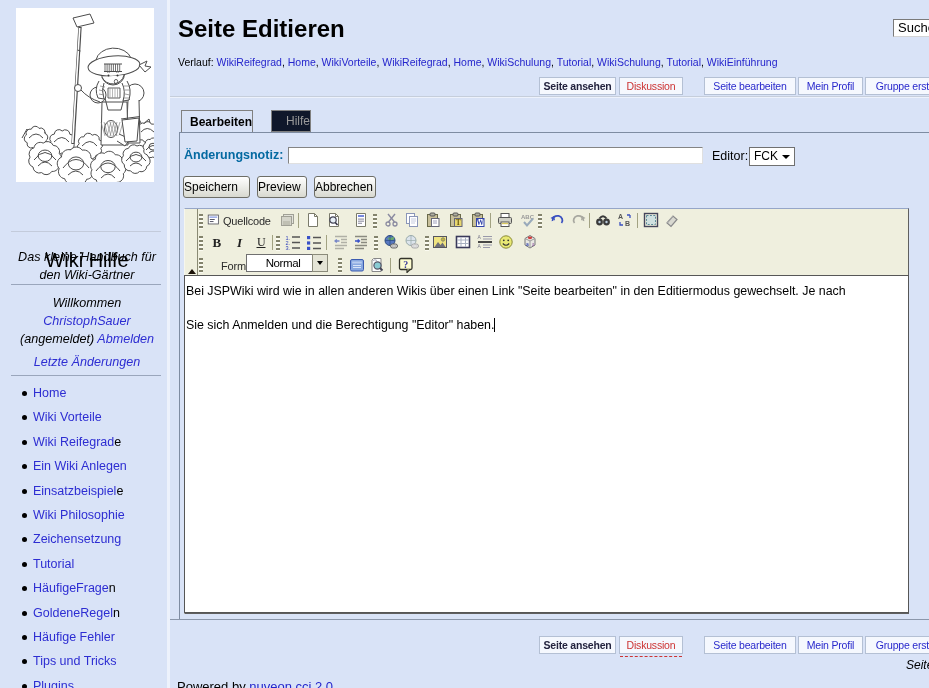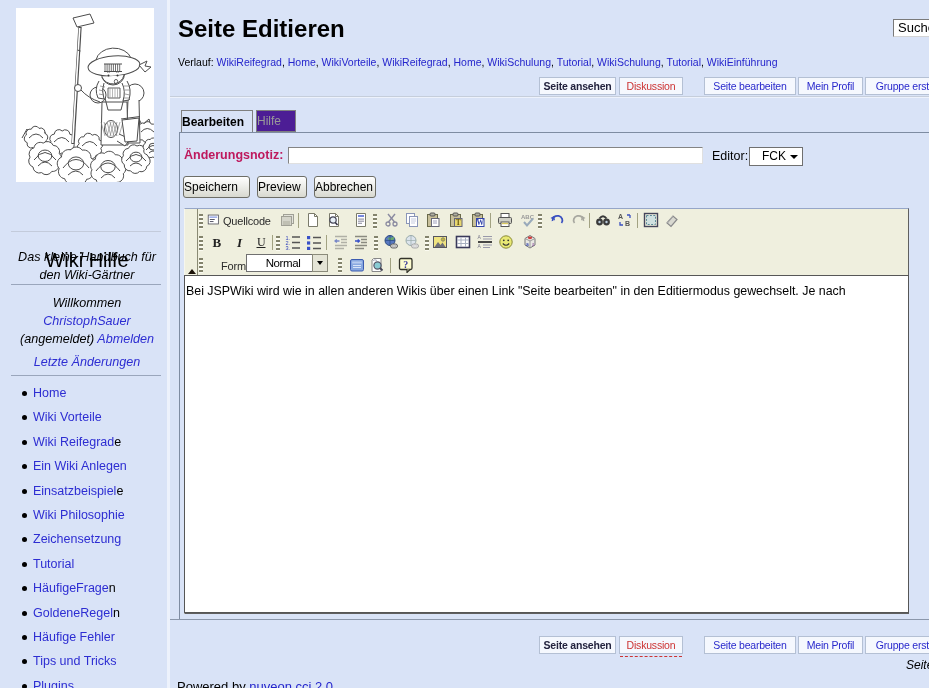--- a/index.html
+++ b/index.html
@@ -21,32 +21,32 @@
   #title{position:absolute;left:2px;top:15px;font-size:24px;font-weight:bold;color:#000;}
   #verlauf{position:absolute;left:2px;top:56px;font-size:10.5px;color:#000;white-space:nowrap;}
   #verlauf a{color:#2525cc;}
   #suche{position:absolute;left:717px;top:19px;width:98px;height:16px;background:#fff;
          border:1px solid;border-color:#7a7a7a #d4d4d4 #d4d4d4 #7a7a7a;
          font-size:13px;color:#000;padding:0 0 0 4px;line-height:16px;}
   .actbtn{position:absolute;height:16px;border:1px solid #b4c0d4;background:#f5f8fe;
           font-size:10.5px;letter-spacing:-0.2px;text-align:center;color:#2929cc;line-height:16px;white-space:nowrap;}
   #hline1{position:absolute;left:-6px;top:96px;width:830px;border-top:1px solid #c6cedb;border-bottom:1px solid #edf2fc;}
   
-  .tab{position:absolute;top:110px;height:21px;border:1px solid #808080;font-size:12px;line-height:21px;text-align:left;}
+  .tab{position:absolute;top:110px;height:21px;border:1px solid #808080;font-size:12px;line-height:21px;text-align:right;}
   #tab1{left:5px;width:70px;background:#d9e3f7;border-bottom:none;font-weight:bold;color:#000;height:22px;line-height:22px;}
-  #tab2{left:80px;width:38px;background:#4c1d95;color:#999999;height:20px;line-height:20px;}
+  #tab2{left:95px;width:38px;background:#0f172a;color:#999999;height:20px;line-height:20px;}
   
   #cbox{position:absolute;left:3px;top:132px;width:810px;height:486px;border:1px solid #7e8ca2;background:#d9e3f7;}
   
-  #lbl-not{position:absolute;left:4px;top:15px;font-size:12.5px;font-weight:bold;color:#be185d;}
+  #lbl-not{position:absolute;left:4px;top:15px;font-size:12.5px;font-weight:bold;color:#0369a1;}
   #inp-not{position:absolute;left:108px;top:14px;width:413px;height:15px;background:#fff;
            border:1px solid;border-color:#848484 #e0e0e0 #e0e0e0 #848484;}
   #lbl-ed{position:absolute;left:532px;top:16px;font-size:12.5px;color:#000;}
   #sel-ed{position:absolute;left:569px;top:14px;width:40px;height:17px;background:#fff;border:1px solid #707070;
-          font-size:12px;color:#000;line-height:17px;padding-left:12px;}
+          font-size:12px;color:#000;line-height:17px;padding-left:4px;}
   #sel-ed i{position:absolute;right:4px;top:7px;width:0;height:0;border:4px solid transparent;border-top-color:#000;font-style:normal;}
   .btn{position:absolute;top:43px;height:20px;border:1px solid #6e6e66;border-radius:3px;
        background:linear-gradient(#ffffff,#d8d9d0);font-size:12px;color:#000;text-align:left;line-height:20px;}
   
   #editor{position:absolute;left:4px;top:75px;width:723px;height:404px;border:1px solid #5f5f5f;border-top-color:#96a6c8;border-left-color:#f6f6ee;background:#efefde;text-align:center;}
   #txtarea{position:absolute;left:-1px;top:66px;width:723px;height:336px;background:#ffffff;border:1px solid #565656;}
   #txtarea .tl{position:absolute;left:1px;font-size:12.4px;line-height:14px;color:#000;white-space:nowrap;}
   
   #fline{position:absolute;left:-6px;top:619px;width:830px;border-top:1px solid #8b97ab;}
   #powered{position:absolute;left:1px;top:679px;font-size:13px;color:#000;}
@@ -403,20 +403,21 @@
           </svg>
           <div class="tsep" style="left:205px;top:49px;"></div>
           <svg class="ticon" style="left:213px;top:48px;width:16px;height:16px;" viewBox="0 0 16 16">
             <rect x="1.5" y="1.5" width="12.5" height="11" rx="1.5" fill="#fdfcd0" stroke="#33332a" stroke-width="1.3"></rect>
             <path d="M9,12.5 l0,3 l3,-3" fill="#fdfcd0" stroke="#33332a" stroke-width="1.2"></path>
             <text x="7.8" y="10.8" font-size="10" font-weight="bold" fill="#3a3a9a" text-anchor="middle" font-family="Liberation Serif">?</text>
           </svg>
         </div>
       <div id="txtarea">
         <div class="tl" style="top:8px;">Bei JSPWiki wird wie in allen anderen Wikis über einen Link "Seite bearbeiten" in den Editiermodus gewechselt. Je nach</div>
+        <div class="tl" style="top:42px;">Sie sich Anmelden und die Berechtigung "Editor" haben.<span style="border-left:1px solid #000;"></span></div>
       </div>
     </div>
   </div>
   <div id="fline"></div>
 
   <div class="actbtn" style="left:363px;top:636px;width:75px;font-weight:bold;color:#23233e;">Seite ansehen</div>
   <div class="actbtn" style="left:443px;top:636px;width:62px;color:#cc3333;">Diskussion</div>
   <div class="actbtn" style="left:528px;top:636px;width:90px;">Seite bearbeiten</div>
   <div class="actbtn" style="left:622px;top:636px;width:63px;">Mein Profil</div>
   <div class="actbtn" style="left:689px;top:636px;width:94px;">Gruppe erstellen</div>

